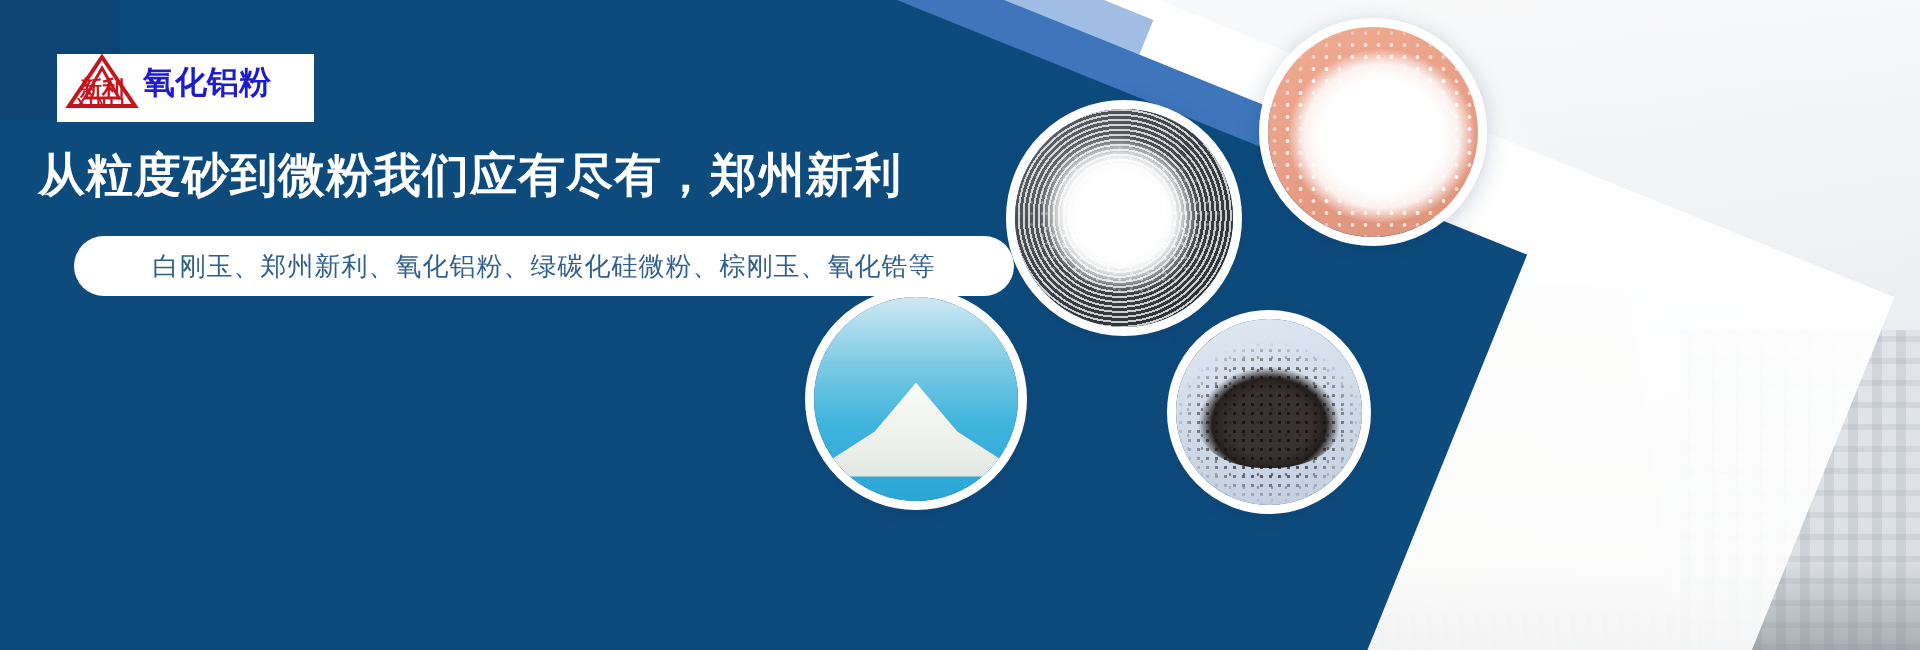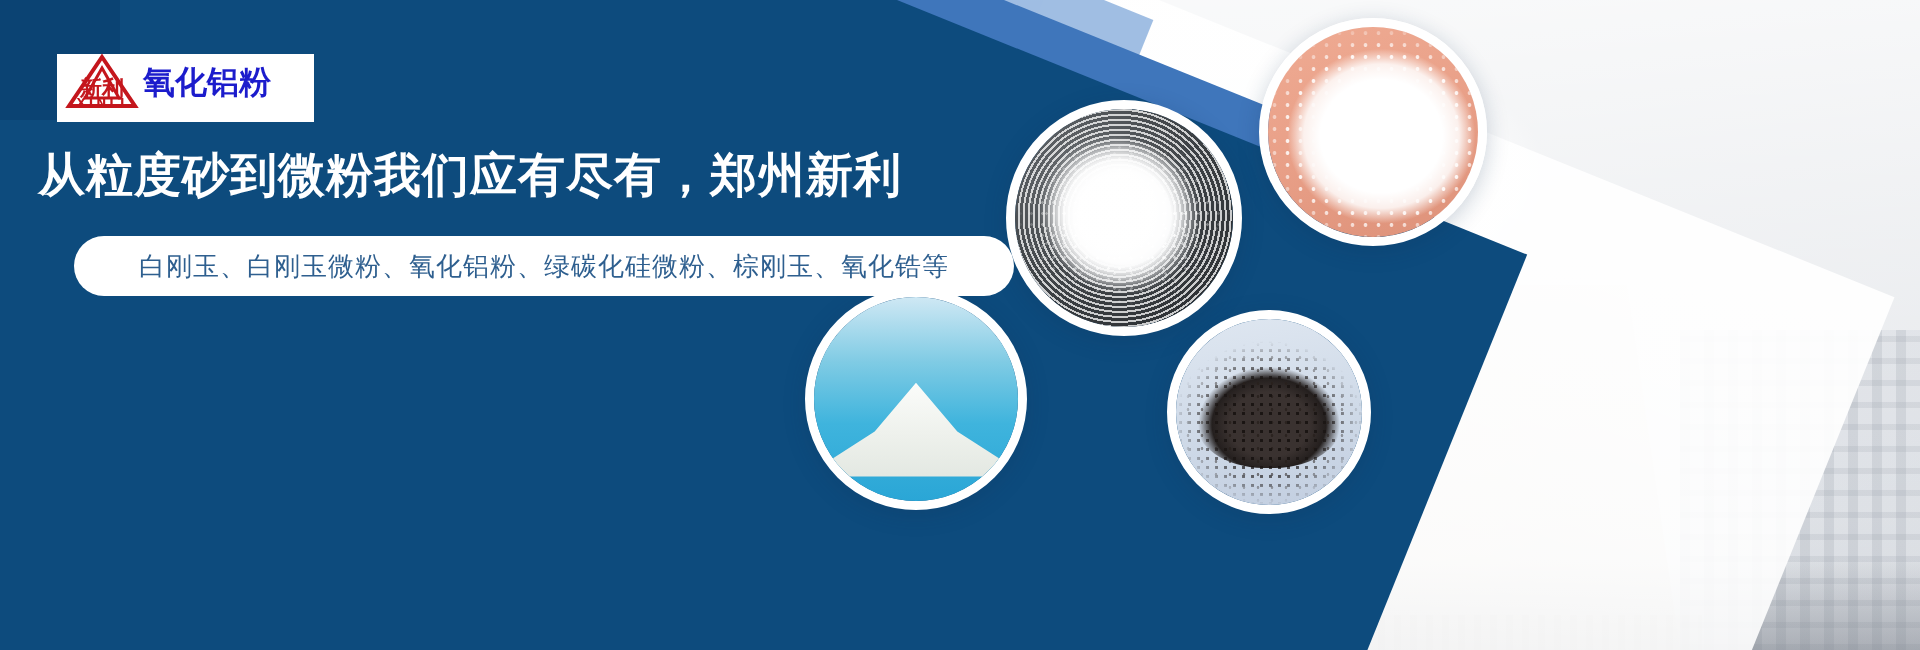--- a/index.html
+++ b/index.html
@@ -254,17 +254,17 @@
       <div style="position:absolute; left:0; top:44px; width:74px; text-align:center;
                   font-size:12px; letter-spacing:3px; color:#c4161c; font-weight:700;
                   font-family:'DejaVu Sans','Liberation Sans',sans-serif;">XINLI</div>
     </div>
     <div class="logo-word">氧化铝粉</div>
   </div>
 
   <div class="headline">从粒度砂到微粉我们应有尽有，郑州新利</div>
 
   <div class="pill">
-    <span class="pill-text">白刚玉、白刚玉微粉、氧化铝粉、绿碳化硅微粉、棕刚玉、氧化锆等</span>
+    <span class="pill-text">白刚玉、郑州新利、氧化铝粉、绿碳化硅微粉、棕刚玉、氧化锆等</span>
   </div>
 
 
 </div>
 
 </body></html>

